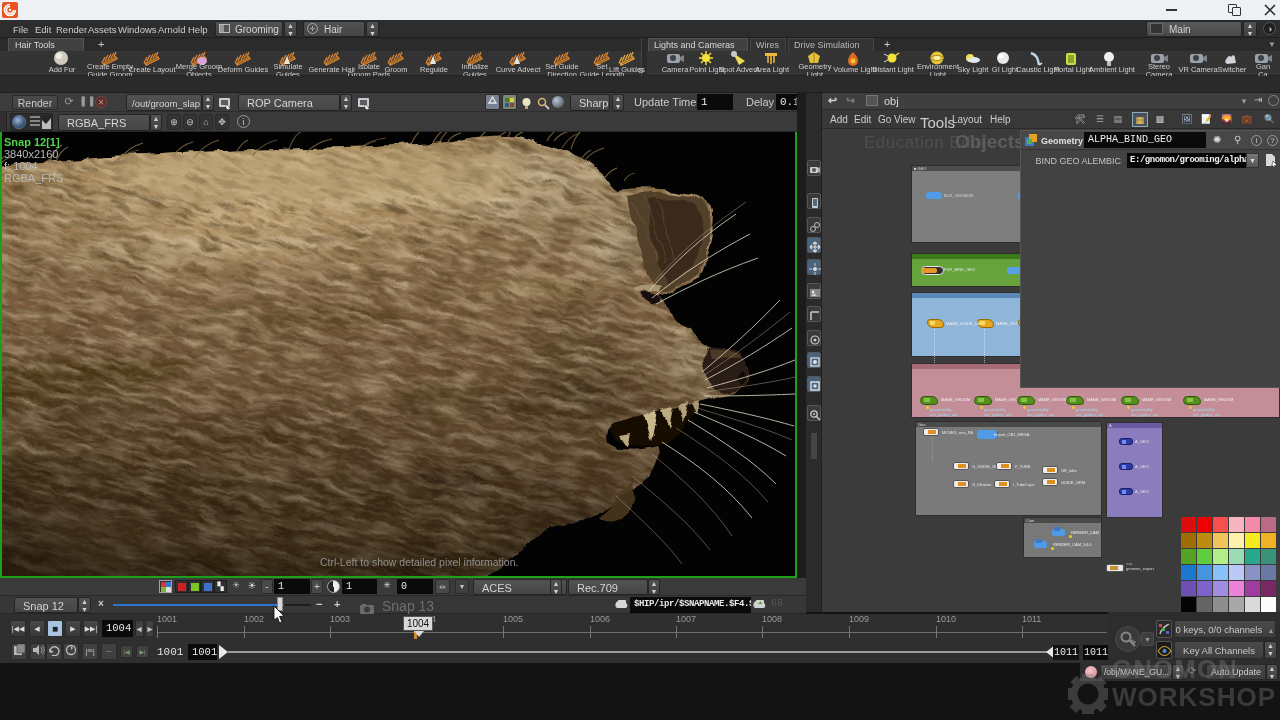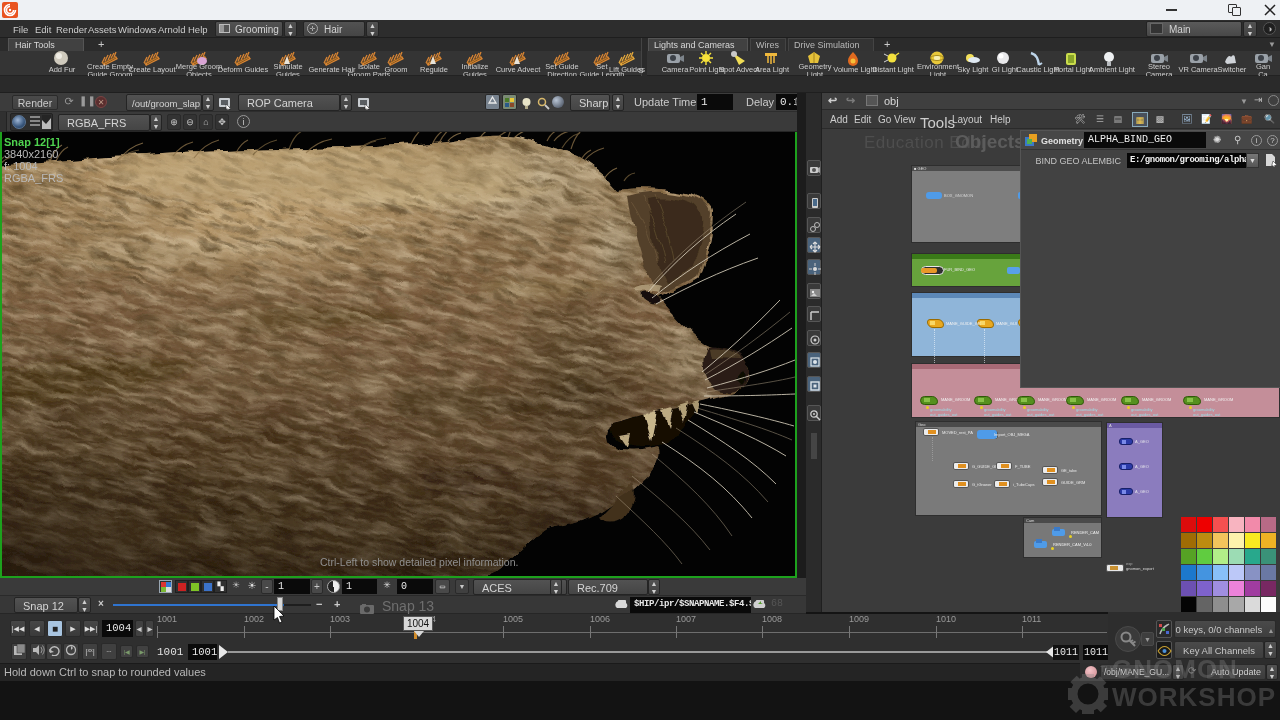--- a/index.html
+++ b/index.html
@@ -657,23 +657,20 @@
         <div class="abs" style="left:228px;top:37px;width:820px;height:2px;background:#9a9a9a"></div>
         <div class="abs" style="left:1046px;top:31px;width:0;height:0;border-top:7px solid transparent;border-bottom:7px solid transparent;border-right:9px solid #e8e8e8"></div>
         <div class="abs" style="left:1053px;top:31px;width:26px;height:15px;background:#111;color:#e8e8e8;font-family:'Liberation Mono',monospace;font-size:10px;line-height:15px;text-align:center">1011</div>
         <div class="abs" style="left:1083px;top:31px;width:26px;height:15px;background:#0a0a0a;color:#e8e8e8;font-family:'Liberation Mono',monospace;font-size:10px;line-height:15px;text-align:center">1011</div>
         <div class="abs" style="left:273px;top:-8px;width:14px;height:20px;z-index:60"><svg width="14" height="20">
             <path d="M1 0 L11 10 L6.5 10.5 L9 16 L6.5 17 L4.5 11.5 L1 14 Z" fill="#fff" stroke="#000" stroke-width="0.8"></path>
           </svg></div>
       </div>
 </div>
 
-<div class="abs" style="left:0;top:663px;width:1280px;height:18px;background:#242424;border-top:1px solid #1a1a1a">
-  <div class="abs" style="left:4px;top:2px;color:#b8b8b8;font-size:11px">Hold down Ctrl to snap to rounded values</div>
-</div>
 <div class="abs" style="left:0;top:681px;width:1280px;height:39px;background:#131313"></div>
 
 <div class="abs" style="left:797px;top:93px;width:9px;height:485px;background:#1c1c1c"></div>
 <div class="abs" style="left:806px;top:93px;width:16px;height:519px;background:#2b2b2b;border-right:1px solid #1f1f1f">
       <div class="abs" style="left:1px;top:67px;width:14px;height:16px;background:#3a3a3a;border:1px solid #565656;border-radius:2px;padding:1px 0 0 1px"><svg width="12" height="12">
           <rect x="1" y="3" width="8" height="6" rx="1" fill="#ccc"></rect>
           <circle cx="5" cy="6" r="2" fill="#555"></circle>
           <path d="M9 4 l2 -1 v6 l-2 -1 Z" fill="#aaa"></path>
         </svg></div>
       <div class="abs" style="left:1px;top:100px;width:14px;height:16px;background:#3a3a3a;border:1px solid #565656;border-radius:2px;padding:1px 0 0 1px"><svg width="12" height="12">

